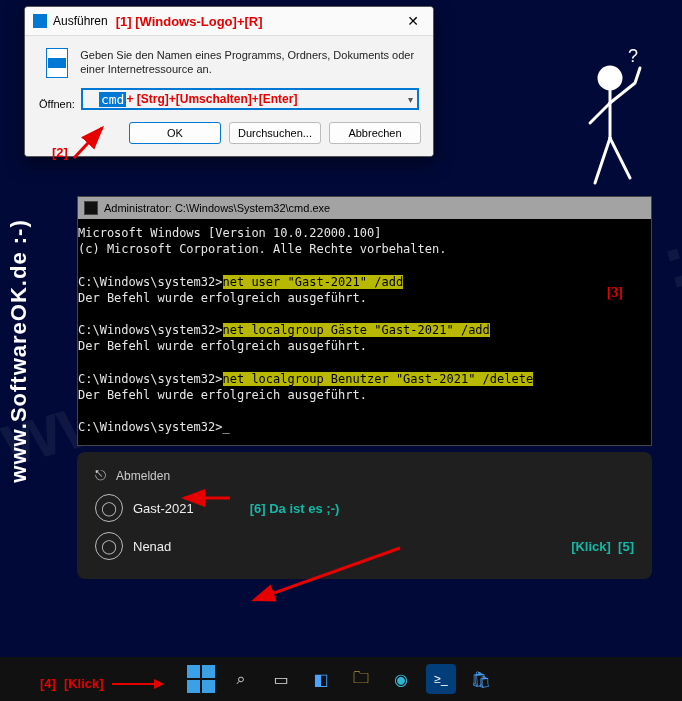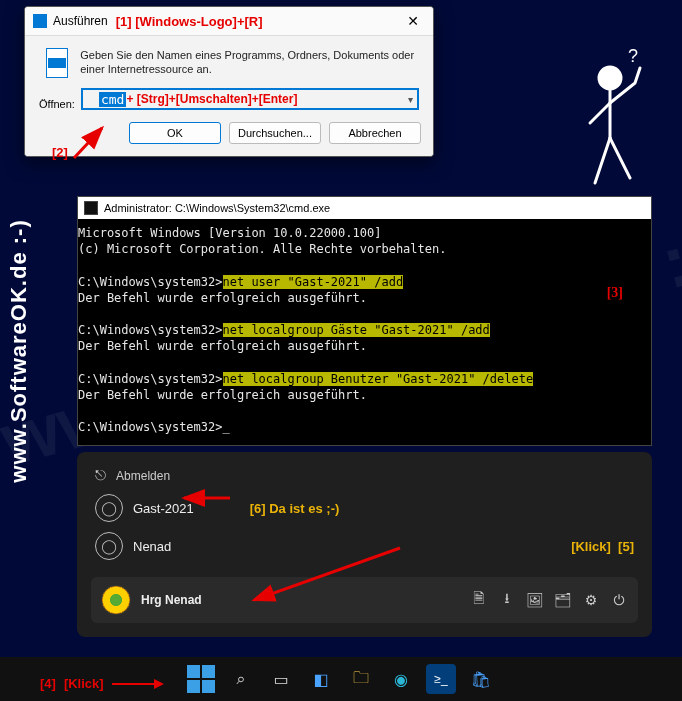--- a/index.html
+++ b/index.html
@@ -83,21 +83,21 @@
   color:#e60000; font-weight:700; font-size:13px; z-index:21;
 }
 
 
 .terminal {
   position:absolute; left:77px; top:196px;
   width:575px; background:#000;
   border:1px solid #444; z-index:10;
 }
 .term-title {
-  background:#ffffff; color:#000; font-size:11px;
+  background:#a3a3a3; color:#000; font-size:11px;
   padding:4px 6px; display:flex; align-items:center; gap:6px;
 }
 .term-title .icn {
   width:14px;height:14px;background:#111;border:1px solid #444;
 }
 .term-body {
   padding:6px 10px 10px 0; font-family:Consolas,monospace;
   font-size:12px; color:#e6e6e6; white-space:pre; line-height:1.35;
 }
 .hl { background:#b8b800; color:#000; }
@@ -120,21 +120,21 @@
   width:30px;height:30px;border-radius:50%;
   background:radial-gradient(circle,#5a3 0 30%,#ffd000 31% 65%,#d89000 66% 100%);
   border:1px solid #333;
 }
 .sm-row.login { background:#2a2a2a; border-radius:6px; margin-top:12px; padding:8px 10px; }
 .sm-row.login .name { flex:1; font-weight:600; font-size:12px; }
 .sm-row.login .ib {
   width:18px;height:18px;color:#ccc; display:flex;align-items:center;justify-content:center;
   cursor:pointer; font-size:14px;
 }
-.sm-anno { color:#eab308; font-weight:700; }
+.sm-anno { color:#14b8a6; font-weight:700; }
 
 
 .taskbar {
   position:absolute; left:0; bottom:0; width:100%; height:44px;
   background:#111; display:flex; align-items:center;
   justify-content:center; gap:10px; z-index:10;
 }
 .tb-item {
   width:30px;height:30px;border-radius:4px;
   display:flex;align-items:center;justify-content:center;
@@ -239,30 +239,20 @@
     <span>Gast-2021</span>
     <span style="width:36px"></span>
     <span class="sm-anno"><span>[6]</span> <span>Da ist es ;-)</span></span>
   </div>
   <div class="sm-row">
     <span class="usericon">◯</span>
     <span>Nenad</span>
     <span style="flex:1"></span>
     <span class="sm-anno"><span>[Klick]</span>&nbsp;&nbsp;<span>[5]</span></span>
   </div>
-  <div class="sm-row login">
-    <span class="sunflower"></span>
-    <span class="name">Hrg Nenad</span>
-    <span class="ib">🗎</span>
-    <span class="ib">⭳</span>
-    <span class="ib">🖼</span>
-    <span class="ib">🗂</span>
-    <span class="ib">⚙</span>
-    <span class="ib">⏻</span>
-  </div>
 </div>
 
 <div class="taskbar">
   <div class="tb-item">
     <div class="tb-start">
         <span></span>
         <span></span>
         <span></span>
         <span></span>
       </div>

